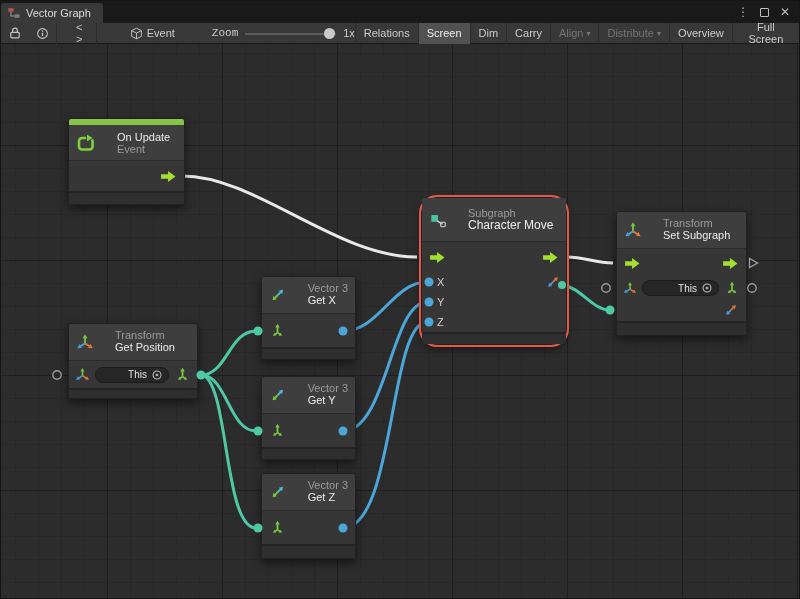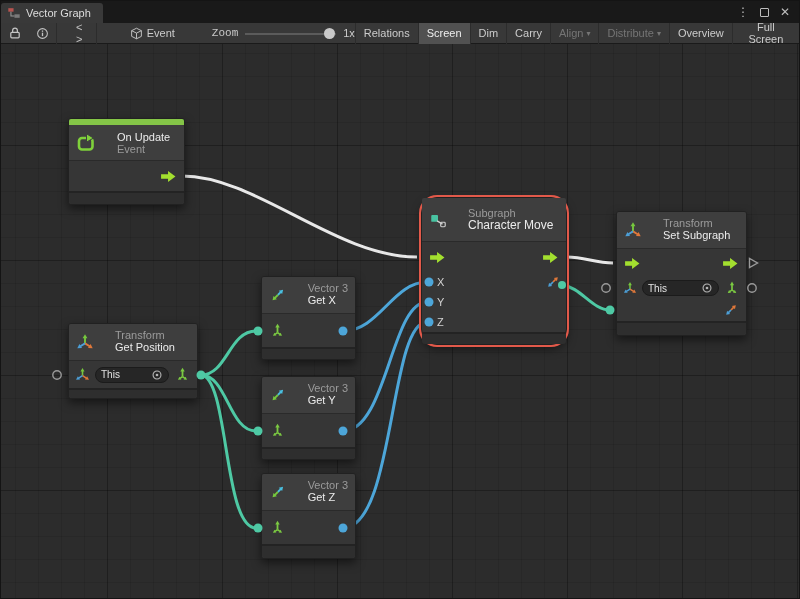--- a/index.html
+++ b/index.html
@@ -50,21 +50,21 @@
   .node.selected{box-shadow:0 0 0 2px #E2594A,0 4px 10px rgba(0,0,0,.5);border-radius:16px;}
   .naccent{height:6px;background:#84C547;border-radius:2px 2px 0 0;}
   .nhead{background:#3e3e3e;display:flex;align-items:center;gap:21px;padding:0 7px;
     border-bottom:1px solid #2a2a2a;border-radius:2px 2px 0 0;}
   .ntitle{font-size:11px;color:#ececec;line-height:13px;white-space:nowrap;}
   .ntitle.big{font-size:12px;}
   .nsur,.nsub{font-size:11px;color:#9b9b9b;line-height:11px;white-space:nowrap;}
   .prow{display:flex;align-items:center;position:relative;}
   .plabel{font-size:11px;color:#d2d2d2;margin-left:15px;}
   .nfoot{background:#2e2e2e;border-top:2px solid #232323;border-radius:0 0 3px 3px;}
-  .thisfield{display:flex;align-items:center;justify-content:space-between;background:#262626;
+  .thisfield{display:flex;align-items:center;justify-content:flex-end;background:#262626;
     border:1px solid #1b1b1b;border-radius:9px;height:16px;padding:0 5px;color:#e2e2e2;
     font-size:10px;flex:1;min-width:0;gap:4px;}
   .vecob-abs{position:absolute;right:5px;top:76px;}
 </style>
 </head>
 <body>
 
 <svg width="0" height="0" style="position:absolute">
   <defs>
     <symbol id="sym-flowarrow" viewBox="0 0 18 14">

